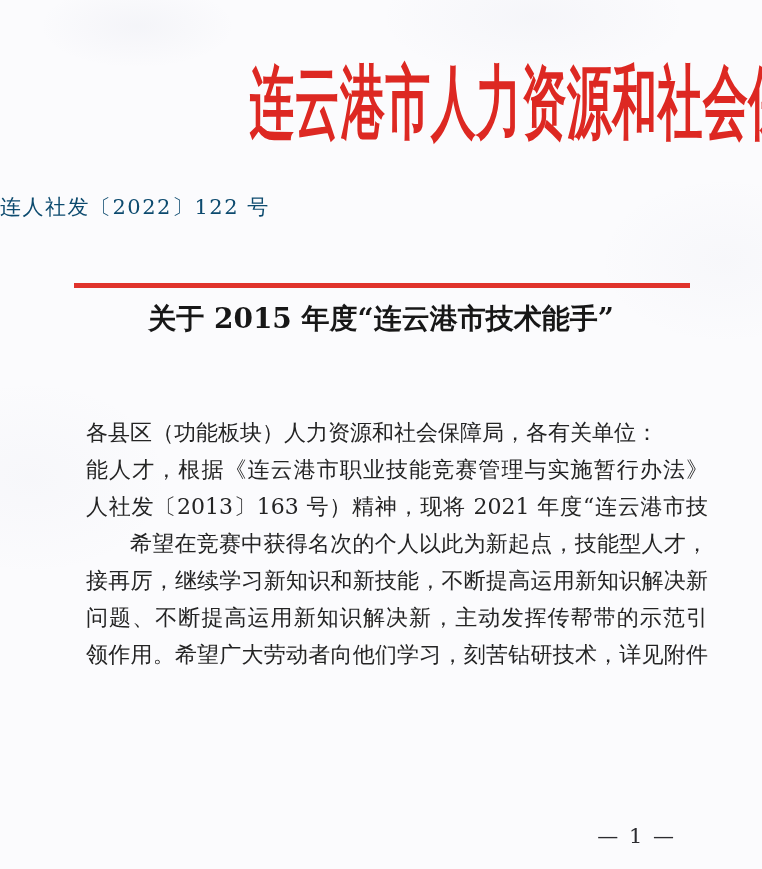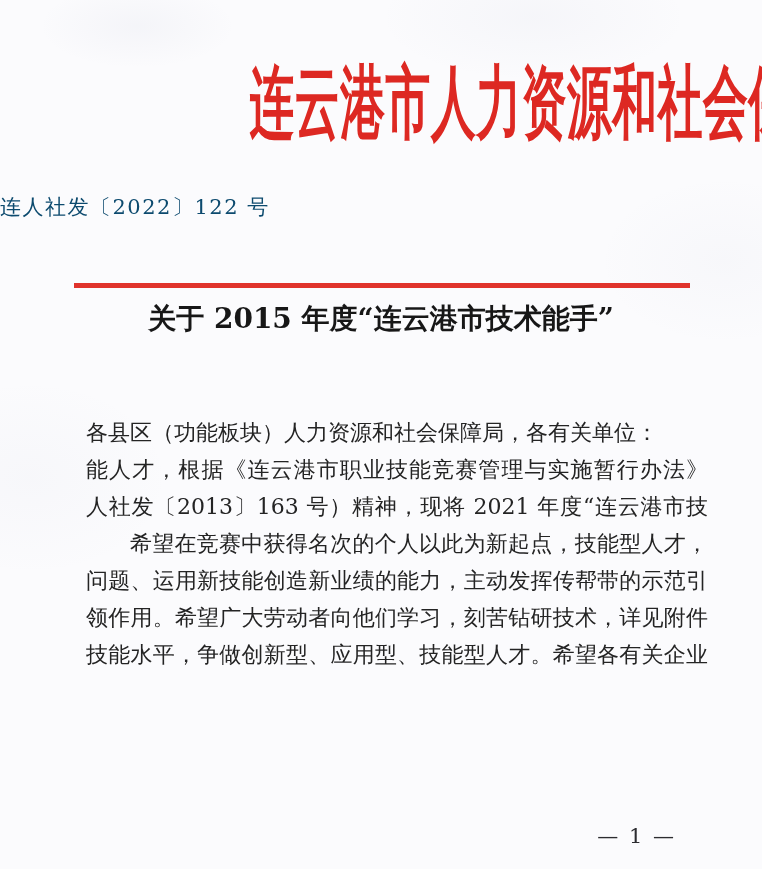--- a/index.html
+++ b/index.html
@@ -121,18 +121,18 @@
 
 <div class="doc-title">
   <div class="t-line">关于 2015 年度“连云港市技术能手”</div>
 </div>
 
 <div class="body-text">
   <div class="line">各县区（功能板块）人力资源和社会保障局，各有关单位：</div>
   <div class="line jline">能人才，根据《连云港市职业技能竞赛管理与实施暂行办法》（连</div>
   <div class="line jline">人社发〔2013〕163 号）精神，现将 2021 年度“连云港市技术能</div>
   <div class="line jline indent">希望在竞赛中获得名次的个人以此为新起点，技能型人才，再</div>
-  <div class="line jline">问题、运用新技能创造新业绩的能力，主动发挥传帮带的示范引</div>
+  <div class="line jline">接再厉，继续学习新知识和新技能，不断提高运用新知识解决新</div>
+  <div class="line jline">问题、不断提高运用新知识解决新，主动发挥传帮带的示范引</div>
   <div class="line jline">领作用。希望广大劳动者向他们学习，刻苦钻研技术，详见附件</div>
-  <div class="line jline">技能水平，争做创新型、应用型、技能型人才。希望各有关企业</div>
 </div>
 
 <div class="page-number">— 1 —</div>
 
 </body></html>

